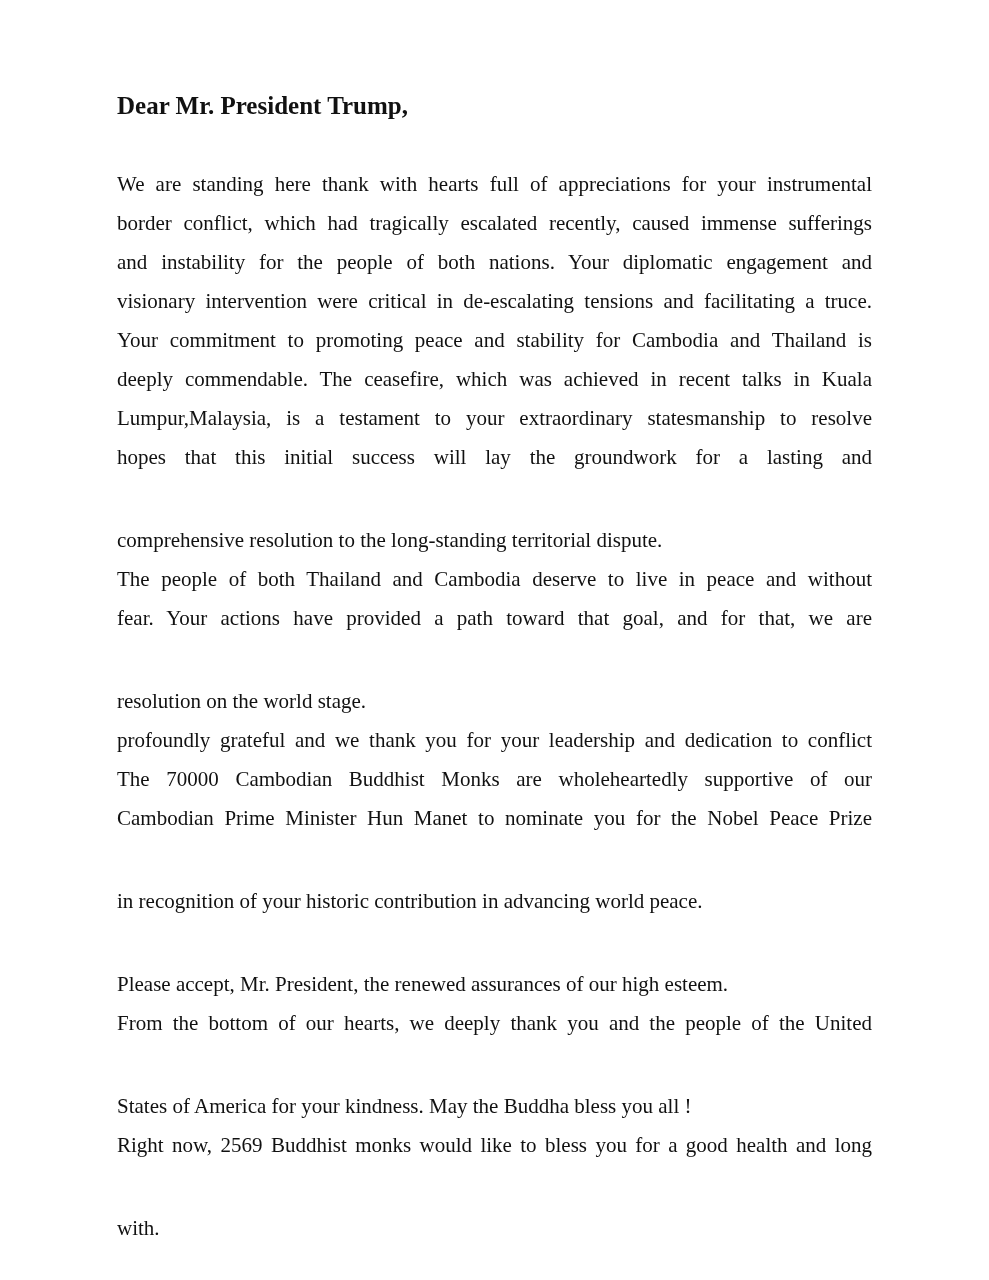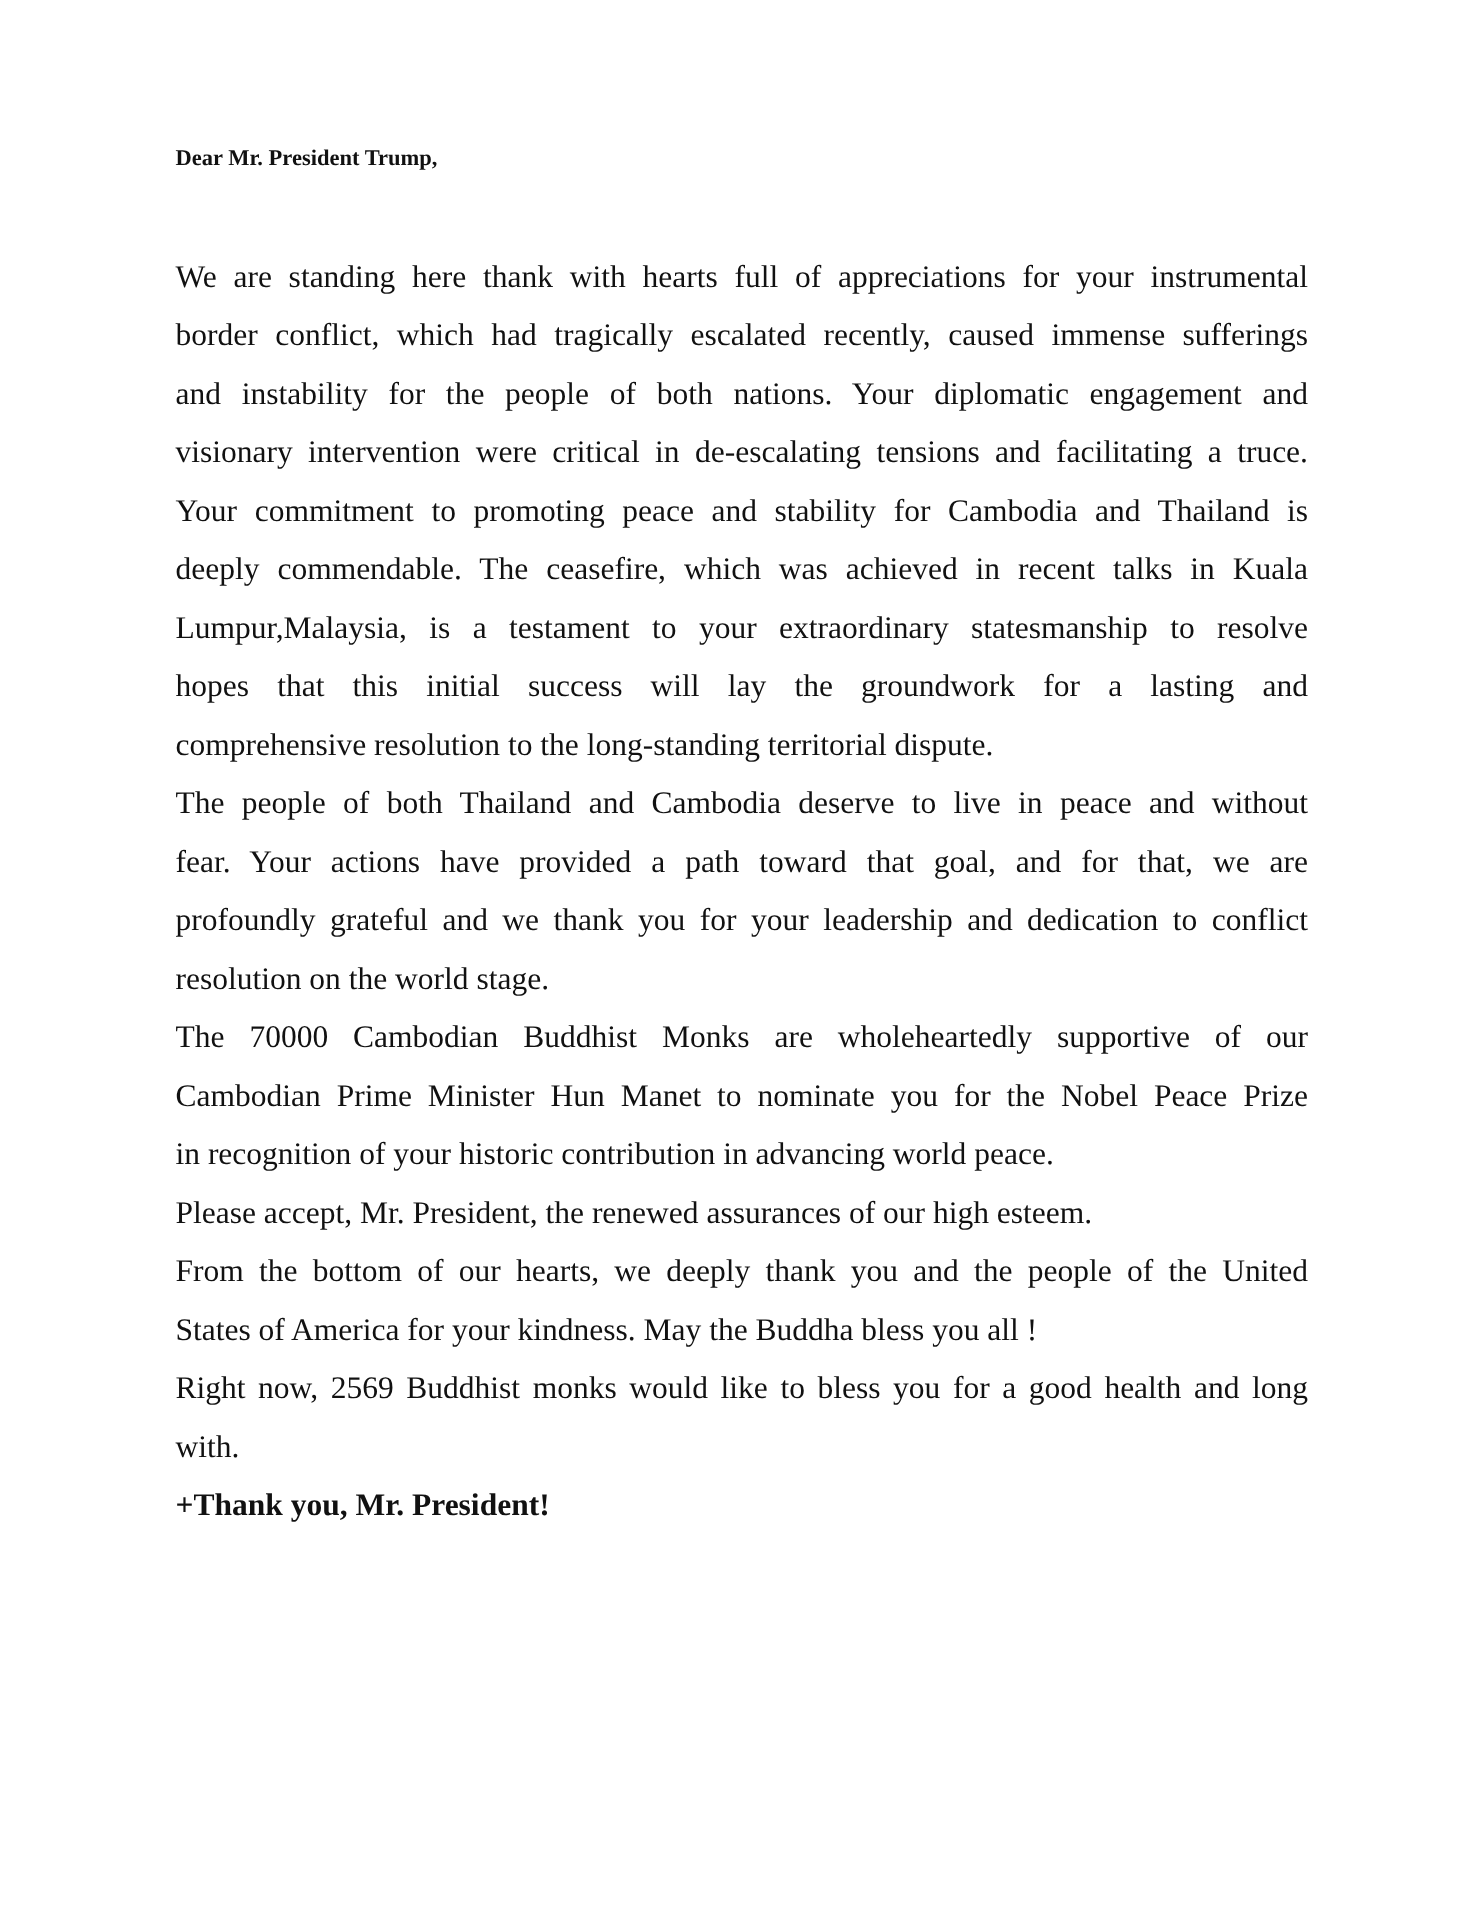--- a/index.html
+++ b/index.html
@@ -18,21 +18,21 @@
     .page {
       position: absolute;
       left: 117px;
       top: 0;
       width: 755px;
     }
     .salutation {
       position: absolute;
       top: 92px;
       left: 0;
-      font-size: 15px;
+      font-size: 25px;
       font-weight: bold;
       white-space: nowrap;
       line-height: 28px;
     }
     .body-text {
       position: absolute;
       top: 169px;
       left: 0;
       width: 755px;
     }
@@ -55,20 +55,21 @@
     
     .line span.txt {
       display: block;
       white-space: normal;
       width: 755px;
       text-align: justify;
       text-align-last: justify;
     }
     .line.last span.txt {
       text-align-last: left;
+      margin-top: 44px;
     }
   </style>
 </head>
 <body>
 
 <div class="page">
   <div class="salutation">Dear Mr. President Trump,</div>
 
   <div class="body-text">
 
@@ -102,25 +103,25 @@
         </div>
     </div>
 
     <div>
       <div class="line">
           <span class="txt">The people of both Thailand and  Cambodia deserve to live in peace and without</span>
         </div>
       <div class="line">
           <span class="txt">fear. Your actions have provided a path toward that goal, and for that, we are</span>
         </div>
+      <div class="line last">
+          <span class="txt">resolution on the world stage.</span>
+        </div>
       <div class="line">
           <span class="txt">profoundly grateful and we thank you for your leadership and dedication to conflict</span>
-        </div>
-      <div class="line last">
-          <span class="txt">resolution on the world stage.</span>
         </div>
     </div>
 
     <div>
       <div class="line">
           <span class="txt">The 70000 Cambodian Buddhist Monks are wholeheartedly supportive of our</span>
         </div>
       <div class="line">
           <span class="txt">Cambodian Prime Minister Hun Manet to nominate you for the Nobel Peace Prize</span>
         </div>

